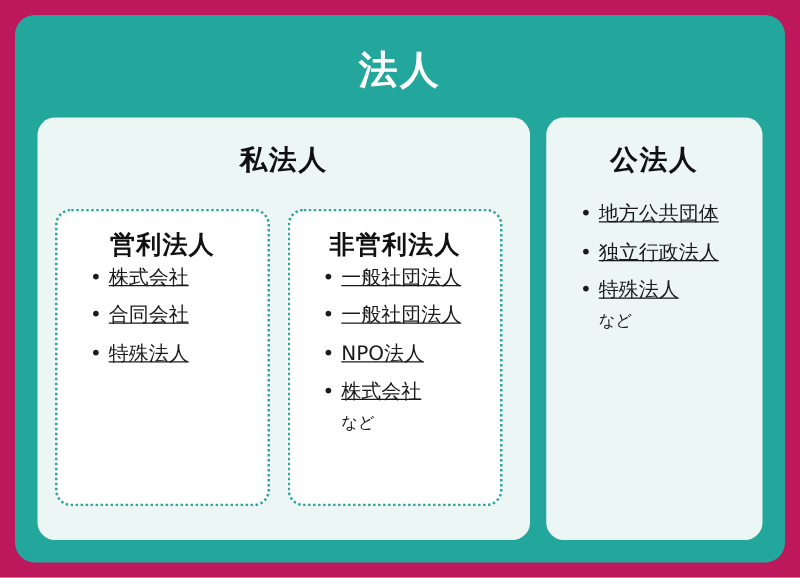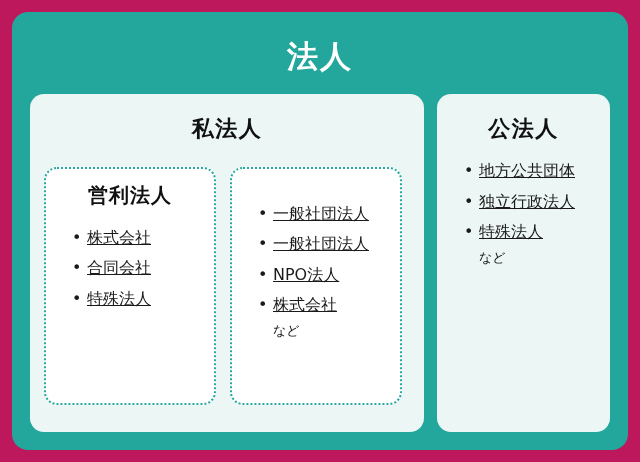--- a/index.html
+++ b/index.html
@@ -116,21 +116,20 @@
     line-height: 1.2;
   }
 
   .item-list {
     list-style: none;
     margin: 0;
     padding: 0;
   }
 
   .subcard .item-list {
-    margin-top: 16px;
     padding-left: 26px;
   }
 
   .panel-public .item-list {
     margin-top: 14px;
     padding-left: 27px;
   }
 
   .item-list li {
     color: #1a1a1a;
@@ -186,20 +185,21 @@
           <div class="subcard">
             <div class="subcard-title">営利法人</div>
             <ul class="item-list">
               <li>株式会社</li>
               <li>合同会社</li>
               <li>特殊法人</li>
             </ul>
           </div>
 
           <div class="subcard">
+            <div class="subcard-title">非営利法人</div>
             <ul class="item-list">
               <li>一般社団法人</li>
               <li>一般社団法人</li>
               <li>NPO法人</li>
               <li>株式会社</li>
             </ul>
             <div class="etc">など</div>
           </div>
 
         </div>

